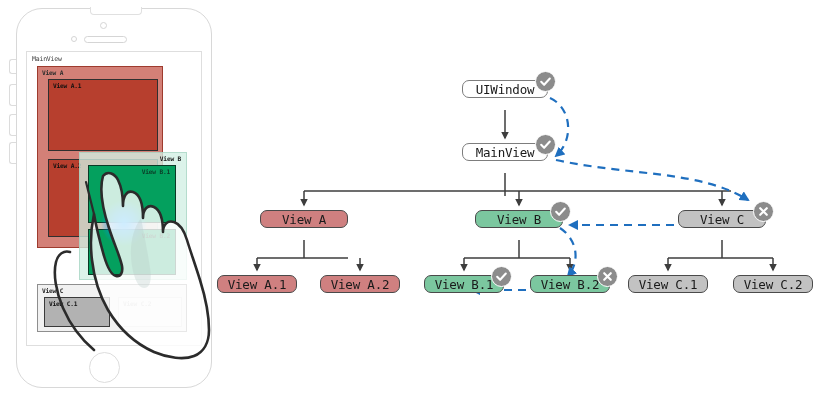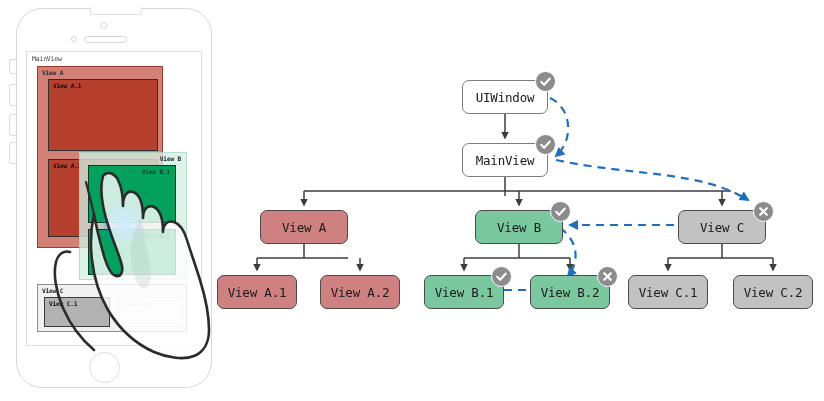--- a/index.html
+++ b/index.html
@@ -62,21 +62,21 @@
     background:radial-gradient(circle,rgba(0,160,255,.95) 0%,rgba(0,150,255,.55) 38%,rgba(0,140,255,0) 72%);}
 
   #hand-layer{position:absolute;left:0;top:0;width:212px;height:390px;}
 
   
   #tree{position:absolute;left:230px;top:0;width:594px;height:401px;}
   #edges{position:absolute;left:0;top:0;}
 
   .node{position:absolute;box-sizing:border-box;border-radius:7px;border:1.25px solid #4a4a4a;
     display:flex;align-items:center;justify-content:center;
-    font-size:12.5px;color:#1a1a1a;letter-spacing:-.2px;height:34px;}
+    font-size:12.5px;color:#1a1a1a;letter-spacing:-.2px;height:18px;}
   .n-plain{background:#ffffff;border-color:#7d7d7d;}
   .n-red{background:#cf8080;}
   .n-green{background:#7bc79f;}
   .n-gray{background:#c2c2c2;}
 
   .badge{position:absolute;width:21px;height:21px;border-radius:50%;background:#8c8c8c;
     border:1.6px solid #ffffff;box-sizing:border-box;}
   .badge svg{display:block;width:100%;height:100%;}
 </style>
 </head>

